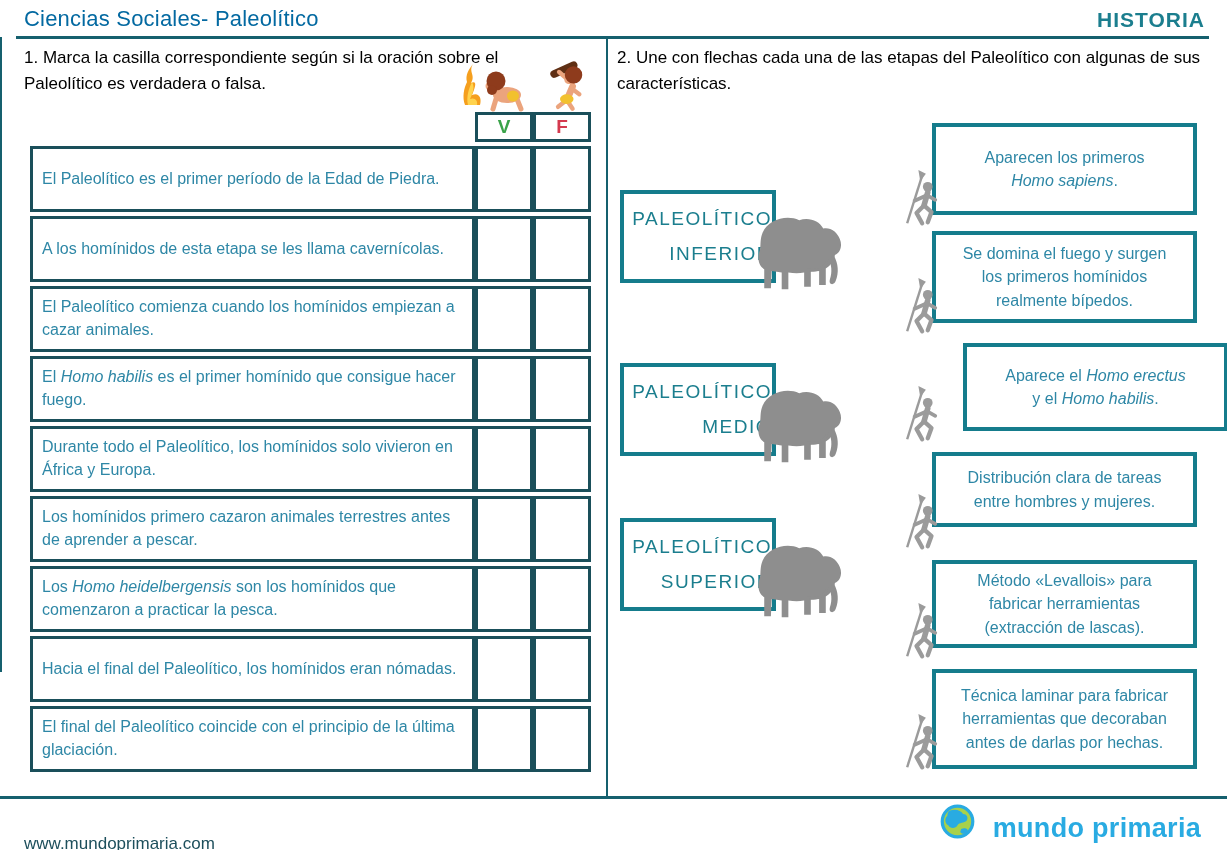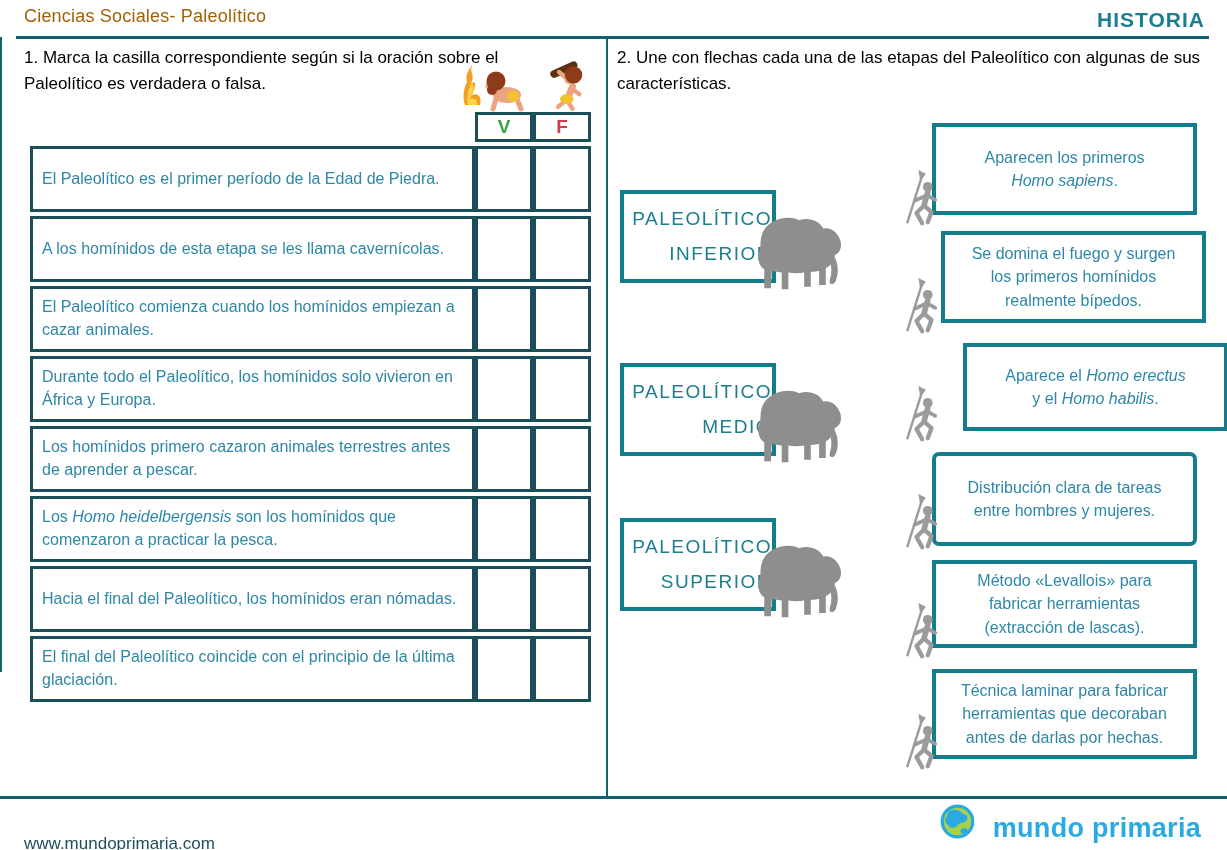--- a/index.html
+++ b/index.html
@@ -2,21 +2,21 @@
 <html lang="es"><head>
 <meta charset="utf-8">
 <title>Ciencias Sociales- Paleolítico</title>
 <style>
   html,body{margin:0;padding:0;background:#fff;}
   .page{
     position:relative; width:1227px; height:850px; background:#fff;
     font-family:"Liberation Sans", sans-serif; overflow:hidden;
   }
   
-  .page-title{position:absolute; left:24px; top:6px; font-size:18px; color:#a16207; letter-spacing:.2px;}
+  .page-title{position:absolute; left:24px; top:6px; font-size:22px; color:#0369a1; letter-spacing:.2px;}
   .subject-label{position:absolute; right:22px; top:8px; font-size:21px; font-weight:600; color:#1b7e8e; letter-spacing:1px;}
   .header-rule{position:absolute; left:16px; right:18px; top:36px; height:3px; background:#15606e;}
   .column-divider{position:absolute; left:606px; top:37px; width:2px; height:759px; background:#15606e;}
   .page-left-border{position:absolute; left:0; top:37px; width:2px; height:635px; background:#15606e;}
   .footer-rule{position:absolute; left:0; right:0; top:796px; height:3px; background:#15606e;}
   
   .instruction{position:absolute; color:#000000; font-size:17px; line-height:1.55;}
   .instr-1{left:24px; top:45px; width:548px;}
   .instr-2{left:617px; top:45px; width:596px;}
   
@@ -113,20 +113,25 @@
           <td class="stmt"><span>A los homínidos de esta etapa se les llama cavernícolas.</span></td>
           <td class="chk"></td>
           <td class="chk"></td>
         </tr>
         <tr>
           <td class="stmt"><span>El Paleolítico comienza cuando los homínidos empiezan a cazar animales.</span></td>
           <td class="chk"></td>
           <td class="chk"></td>
         </tr>
         <tr>
+          <td class="stmt"><span>El </span><i>Homo habilis</i><span> es el primer homínido que consigue hacer fuego.</span></td>
+          <td class="chk"></td>
+          <td class="chk"></td>
+        </tr>
+        <tr>
           <td class="stmt"><span>Durante todo el Paleolítico, los homínidos solo vivieron en África y Europa.</span></td>
           <td class="chk"></td>
           <td class="chk"></td>
         </tr>
         <tr>
           <td class="stmt"><span>Los homínidos primero cazaron animales terrestres antes de aprender a pescar.</span></td>
           <td class="chk"></td>
           <td class="chk"></td>
         </tr>
         <tr>
@@ -208,21 +213,21 @@
 <svg viewBox="0 0 46 62" width="46" height="58">
   <line x1="5" y1="58" x2="21" y2="7" stroke="#9b9b9b" stroke-width="2.6"></line>
   <polygon points="17,1 25,5 19,13" fill="#9b9b9b"></polygon>
   <circle cx="27" cy="19" r="5.2" fill="#9b9b9b"></circle>
   <path d="M27,25 L23,39" stroke="#9b9b9b" stroke-width="6" stroke-linecap="round" fill="none"></path>
   <path d="M26,28 L13,34" stroke="#9b9b9b" stroke-width="4" stroke-linecap="round" fill="none"></path>
   <path d="M26,28 L35,33" stroke="#9b9b9b" stroke-width="4" stroke-linecap="round" fill="none"></path>
   <path d="M23,39 L15,47 L21,58" stroke="#9b9b9b" stroke-width="4.6" stroke-linecap="round" stroke-linejoin="round" fill="none"></path>
   <path d="M23,39 L31,46 L27,57" stroke="#9b9b9b" stroke-width="4.6" stroke-linecap="round" stroke-linejoin="round" fill="none"></path>
 </svg></div>
-    <div class="char-box" style="top: 231px; height: 92px; margin-left: 9px;">
+    <div class="char-box" style="top: 231px; height: 92px;">
       <div class="char-text"><span>Se domina el fuego y surgen</span><br><span>los primeros homínidos</span><br><span>realmente bípedos.</span></div>
     </div>
     <div class="hunter" style="top: 277px;">
 <svg viewBox="0 0 46 62" width="46" height="58">
   <line x1="5" y1="58" x2="21" y2="7" stroke="#9b9b9b" stroke-width="2.6"></line>
   <polygon points="17,1 25,5 19,13" fill="#9b9b9b"></polygon>
   <circle cx="27" cy="19" r="5.2" fill="#9b9b9b"></circle>
   <path d="M27,25 L23,39" stroke="#9b9b9b" stroke-width="6" stroke-linecap="round" fill="none"></path>
   <path d="M26,28 L13,34" stroke="#9b9b9b" stroke-width="4" stroke-linecap="round" fill="none"></path>
   <path d="M26,28 L35,33" stroke="#9b9b9b" stroke-width="4" stroke-linecap="round" fill="none"></path>
@@ -236,21 +241,21 @@
 <svg viewBox="0 0 46 62" width="46" height="58">
   <line x1="5" y1="58" x2="21" y2="7" stroke="#9b9b9b" stroke-width="2.6"></line>
   <polygon points="17,1 25,5 19,13" fill="#9b9b9b"></polygon>
   <circle cx="27" cy="19" r="5.2" fill="#9b9b9b"></circle>
   <path d="M27,25 L23,39" stroke="#9b9b9b" stroke-width="6" stroke-linecap="round" fill="none"></path>
   <path d="M26,28 L13,34" stroke="#9b9b9b" stroke-width="4" stroke-linecap="round" fill="none"></path>
   <path d="M26,28 L35,33" stroke="#9b9b9b" stroke-width="4" stroke-linecap="round" fill="none"></path>
   <path d="M23,39 L15,47 L21,58" stroke="#9b9b9b" stroke-width="4.6" stroke-linecap="round" stroke-linejoin="round" fill="none"></path>
   <path d="M23,39 L31,46 L27,57" stroke="#9b9b9b" stroke-width="4.6" stroke-linecap="round" stroke-linejoin="round" fill="none"></path>
 </svg></div>
-    <div class="char-box" style="top: 452px; height: 94px; border-radius: 7px;">
+    <div class="char-box" style="top: 452px; height: 75px;">
       <div class="char-text"><span>Distribución clara de tareas</span><br><span>entre hombres y mujeres.</span></div>
     </div>
     <div class="hunter" style="top: 493px;">
 <svg viewBox="0 0 46 62" width="46" height="58">
   <line x1="5" y1="58" x2="21" y2="7" stroke="#9b9b9b" stroke-width="2.6"></line>
   <polygon points="17,1 25,5 19,13" fill="#9b9b9b"></polygon>
   <circle cx="27" cy="19" r="5.2" fill="#9b9b9b"></circle>
   <path d="M27,25 L23,39" stroke="#9b9b9b" stroke-width="6" stroke-linecap="round" fill="none"></path>
   <path d="M26,28 L13,34" stroke="#9b9b9b" stroke-width="4" stroke-linecap="round" fill="none"></path>
   <path d="M26,28 L35,33" stroke="#9b9b9b" stroke-width="4" stroke-linecap="round" fill="none"></path>
@@ -264,21 +269,21 @@
 <svg viewBox="0 0 46 62" width="46" height="58">
   <line x1="5" y1="58" x2="21" y2="7" stroke="#9b9b9b" stroke-width="2.6"></line>
   <polygon points="17,1 25,5 19,13" fill="#9b9b9b"></polygon>
   <circle cx="27" cy="19" r="5.2" fill="#9b9b9b"></circle>
   <path d="M27,25 L23,39" stroke="#9b9b9b" stroke-width="6" stroke-linecap="round" fill="none"></path>
   <path d="M26,28 L13,34" stroke="#9b9b9b" stroke-width="4" stroke-linecap="round" fill="none"></path>
   <path d="M26,28 L35,33" stroke="#9b9b9b" stroke-width="4" stroke-linecap="round" fill="none"></path>
   <path d="M23,39 L15,47 L21,58" stroke="#9b9b9b" stroke-width="4.6" stroke-linecap="round" stroke-linejoin="round" fill="none"></path>
   <path d="M23,39 L31,46 L27,57" stroke="#9b9b9b" stroke-width="4.6" stroke-linecap="round" stroke-linejoin="round" fill="none"></path>
 </svg></div>
-    <div class="char-box" style="top: 669px; height: 90px;">
+    <div class="char-box" style="top: 669px; height: 100px;">
       <div class="char-text"><span>Técnica laminar para fabricar</span><br><span>herramientas que decoraban</span><br><span>antes de darlas por hechas.</span></div>
     </div>
     <div class="hunter" style="top: 713px;">
 <svg viewBox="0 0 46 62" width="46" height="58">
   <line x1="5" y1="58" x2="21" y2="7" stroke="#9b9b9b" stroke-width="2.6"></line>
   <polygon points="17,1 25,5 19,13" fill="#9b9b9b"></polygon>
   <circle cx="27" cy="19" r="5.2" fill="#9b9b9b"></circle>
   <path d="M27,25 L23,39" stroke="#9b9b9b" stroke-width="6" stroke-linecap="round" fill="none"></path>
   <path d="M26,28 L13,34" stroke="#9b9b9b" stroke-width="4" stroke-linecap="round" fill="none"></path>
   <path d="M26,28 L35,33" stroke="#9b9b9b" stroke-width="4" stroke-linecap="round" fill="none"></path>

